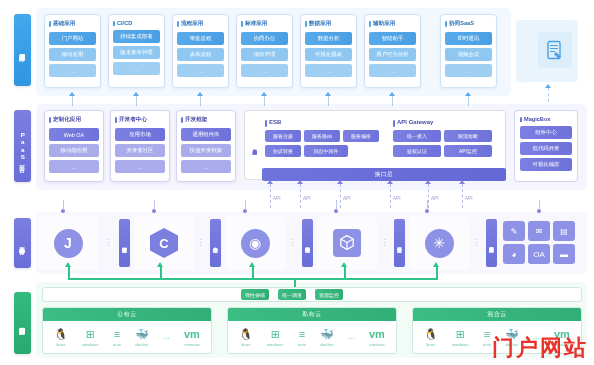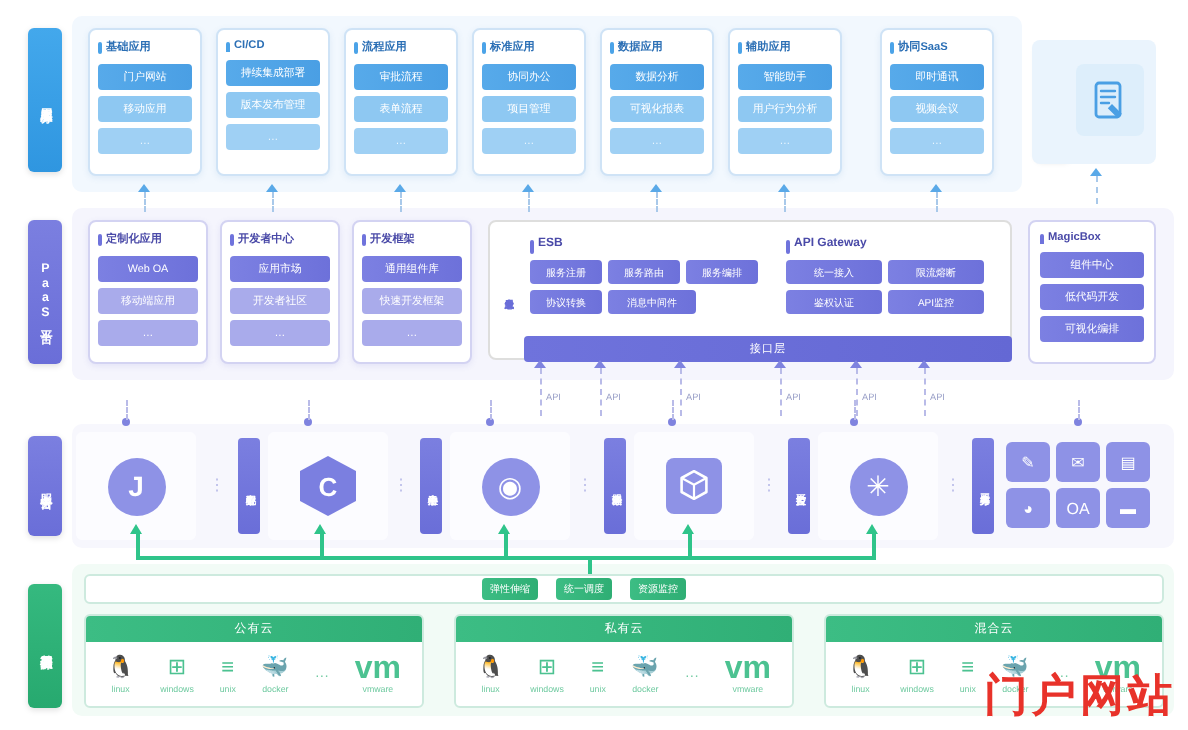--- a/index.html
+++ b/index.html
@@ -204,21 +204,21 @@
     color:#fff; font-size:6px; display:flex;
     align-items:center; justify-content:center; letter-spacing:.5px;
   }
   .cloud-items {
     display:flex; align-items:center; justify-content:space-around;
     height:34px; padding:0 4px;
   }
   .ci { display:flex; flex-direction:column; align-items:center; gap:2px; }
   .ci-label { font-size:4.4px; color:#6fcaa0; white-space:nowrap; }
   .ci-glyph { font-size:11px; color:#4cc291; line-height:11px; }
-  .vm-glyph { font-size:16px; color:#4cc291; font-weight:bold;
+  .vm-glyph { font-size:11px; color:#4cc291; font-weight:bold;
     font-family:"Liberation Sans", sans-serif; line-height:11px; }
 
   
   .dashline { position:absolute; border-left:1px dashed #a9c9ea; }
   .dashline-p { position:absolute; border-left:1px dashed #b9bbe8; }
   .dot { position:absolute; width:4px; height:4px; border-radius:50%;
     background:#7f83df; }
   .arrow-up {
     position:absolute; width:0; height:0;
     border-left:3px solid transparent; border-right:3px solid transparent;

